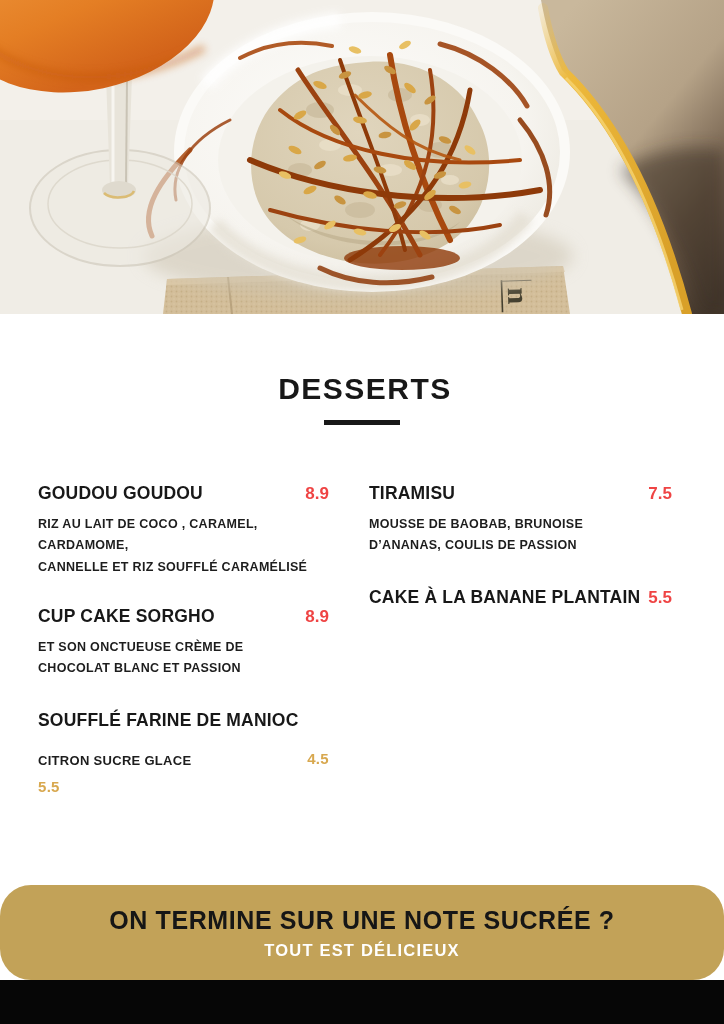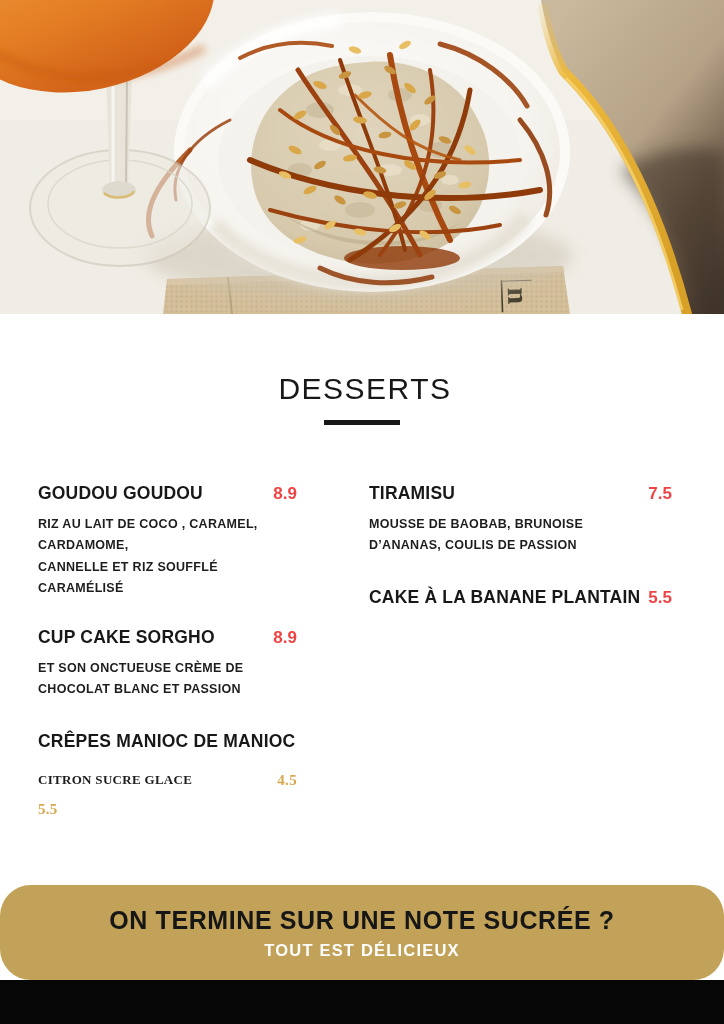--- a/index.html
+++ b/index.html
@@ -9,51 +9,50 @@
     background:#ffffff; overflow:hidden;
   }
   .page { position:relative; width:724px; height:1024px; background:#ffffff; }
 
   
   .photo { width:724px; height:314px; display:block; }
 
   
   .menu-section { width:724px; height:571px; background:#ffffff; padding-top:58px; }
   .menu-title {
-    text-align:center; font-size:30px; font-weight:400; letter-spacing:1.5px;
+    text-align:center; font-size:30px; font-weight:700; letter-spacing:1.5px;
     color:#181818;
     margin-left:6px;
   }
   .title-rule {
     width:76px; height:5px; background:#181818; margin:14px auto 0 auto;
   }
   .columns {
-    display:grid; grid-template-columns:1fr 1fr; column-gap:72px;
+    display:grid; grid-template-columns:1fr 1fr; column-gap:40px;
     padding:0 52px 0 38px; margin-top:58px;
   }
   .col { display:flex; flex-direction:column; }
   .item { margin-bottom:28px; min-height:76px; }
   .item-head { display:flex; justify-content:space-between; align-items:baseline; }
   .item-name {
     font-size:17.5px; font-weight:800; letter-spacing:0.2px; color:#181818;
     white-space:nowrap;
   }
   .item-price {
     font-size:17px; font-weight:700; color:#ef4444; padding-left:8px;text-align:right;
   }
   .item-desc {
     margin-top:10px; font-size:12.5px; font-weight:700; letter-spacing:0.3px;
     color:#1d1d1d; line-height:1.7; white-space:pre-line;
   }
   .variants { margin-top:14px; }
   .variant-row {
-    display:flex; justify-content:space-between; align-items:center;
+    display:flex; justify-content:space-between; align-items:flex-end;
     font-size:13px; font-weight:700; color:#1d1d1d; letter-spacing:0.3px;
     line-height:1.9;
-    font-family:Liberation Serif, serif;
   }
   .variant-price { font-size:15px; font-weight:700; color:#D8A84F; }
 
   
   .banner {
     width:724px; height:95px; background:#C2A258; text-align:center;
     display:flex; flex-direction:column; justify-content:center; gap:6px;border-radius:31px;
   }
   .banner-heading {
     font-size:25px; font-weight:800; letter-spacing:0.6px; color:#161616;
@@ -264,21 +263,21 @@
           <div class="item-head">
             <span class="item-name">CUP CAKE SORGHO</span>
             <span class="item-price">8.9</span>
           </div>
           <div class="item-desc desc">ET SON ONCTUEUSE CRÈME DE
 CHOCOLAT BLANC ET PASSION</div>
         </div>
 
         <div class="item">
           <div class="item-head">
-            <span class="item-name">CRÊPES MANIOC DE MANIOC</span>
+            <span class="item-name">SOUFFLÉ FARINE DE MANIOC</span>
           </div>
           <div class="variants">
             <div class="variant-row">
               <span>CITRON SUCRE GLACE</span>
               <span class="variant-price">4.5</span>
             </div>
             <div class="variant-row">
               <span class="variant-price">5.5</span>
             </div>
           </div>

